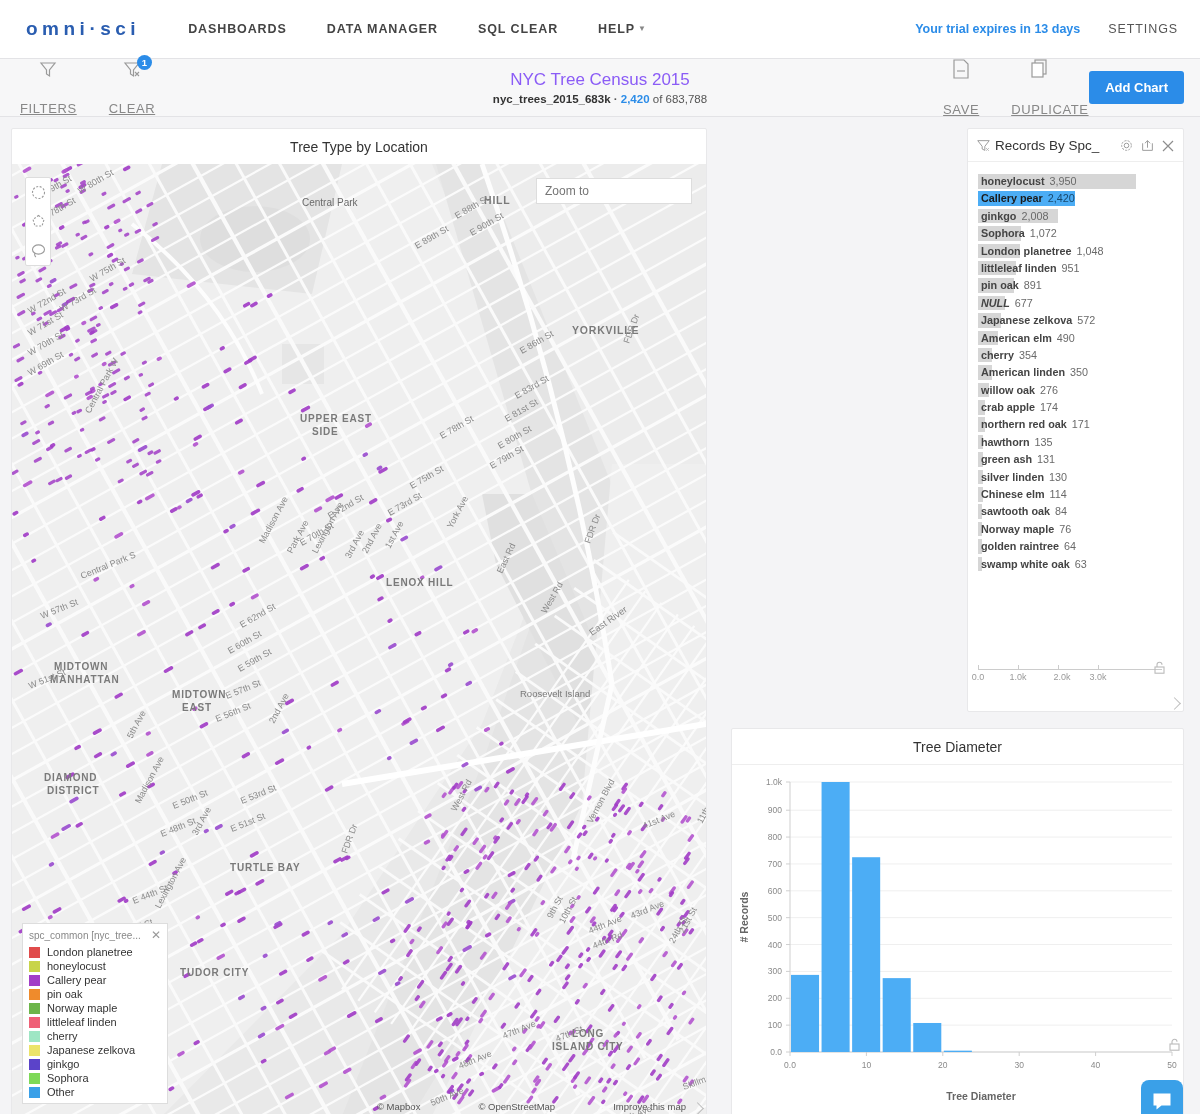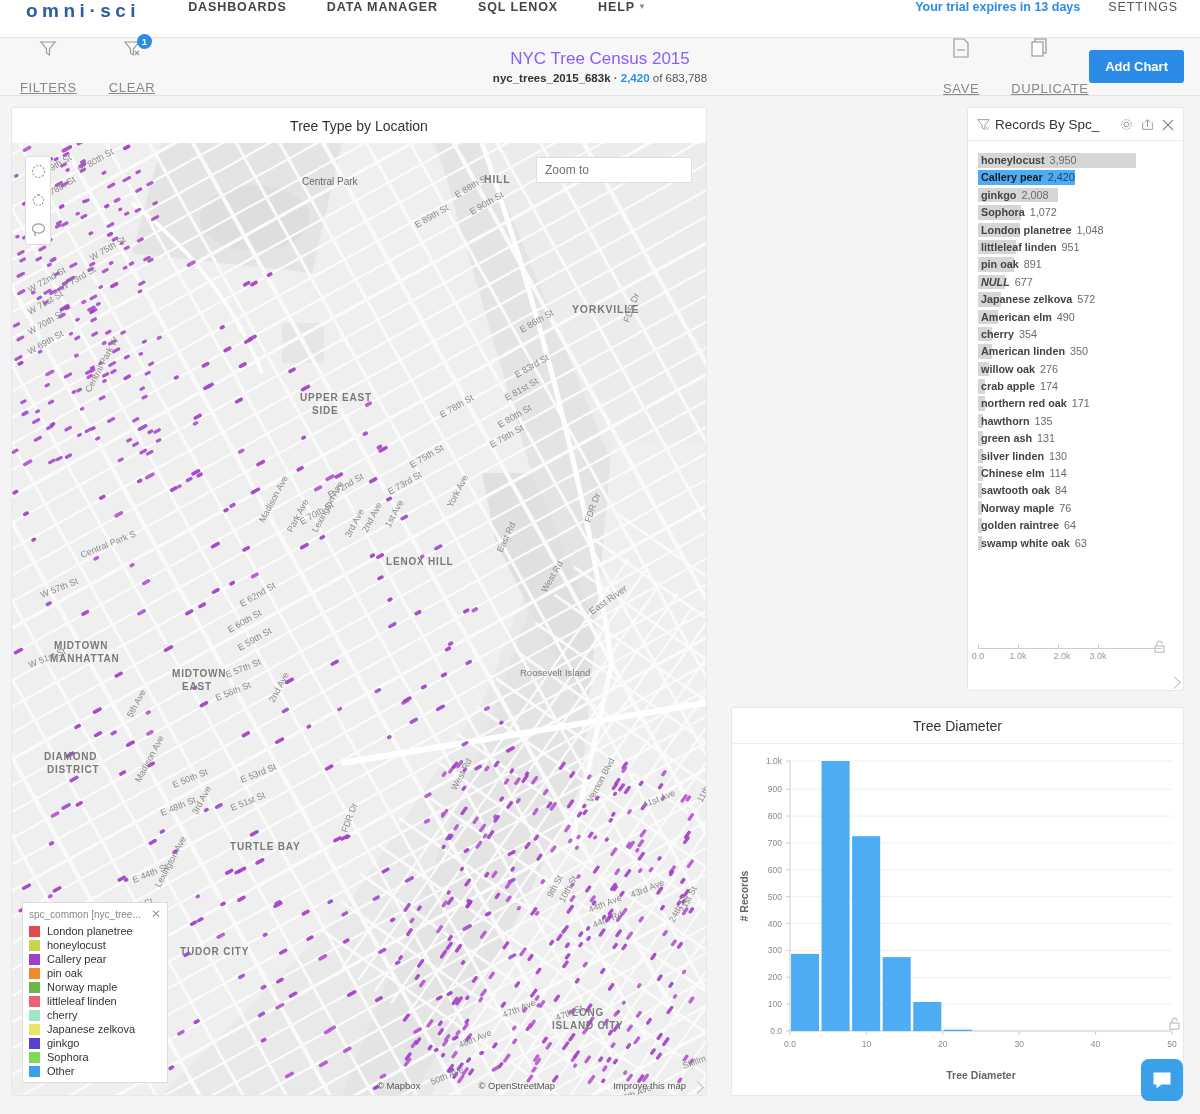--- a/index.html
+++ b/index.html
@@ -6,21 +6,21 @@
   html, body {
     margin: 0; padding: 0;
     width: 1200px; height: 1114px;
     background: #f4f4f6;
     font-family: "Liberation Sans", sans-serif;
     overflow: hidden;
   }
 
   
   .topnav {
-    height: 38px; background: #fff; display: flex; 
+    height: 59px; background: #fff; display: flex; align-items: center;
     border-bottom: 1px solid #e3e3e6; position: relative;
   }
   .logo { margin-left: 26px; font-size: 19px; font-weight: 700; color: #2a5db0;
           letter-spacing: 4.5px; }
   .navlinks { display: flex; margin-left: 48px; gap: 40px; }
   .navlink { font-size: 12.5px; letter-spacing: .9px; color: #444; font-weight: 600; cursor: pointer; }
   .navlink .caret { font-size: 8px; color: #888; margin-left: 3px; vertical-align: 2px;}
   .nav-right { position: absolute; right: 22px; display: flex; align-items: center; gap: 28px; }
   .trial { font-size: 12.5px; color: #2b8ce8; font-weight: 700; cursor: pointer; }
   .settings { font-size: 12.5px; letter-spacing: .9px; color: #555; font-weight: 500; cursor: pointer; }
@@ -129,21 +129,21 @@
   }
 </style>
 </head>
 <body>
 
 <div class="topnav">
   <div class="logo">omni·sci</div>
   <div class="navlinks">
     <div class="navlink"><span>DASHBOARDS</span></div>
     <div class="navlink"><span>DATA MANAGER</span></div>
-    <div class="navlink"><span>SQL LENOX</span></div>
+    <div class="navlink"><span>SQL CLEAR</span></div>
     <div class="navlink"><span>HELP</span><span class="caret">▼</span></div>
   </div>
   <div class="nav-right">
     <div class="trial">Your trial expires in 13 days</div>
     <div class="settings">SETTINGS</div>
   </div>
 </div>
 
 <div class="toolbar">
   <div class="tool-left">

